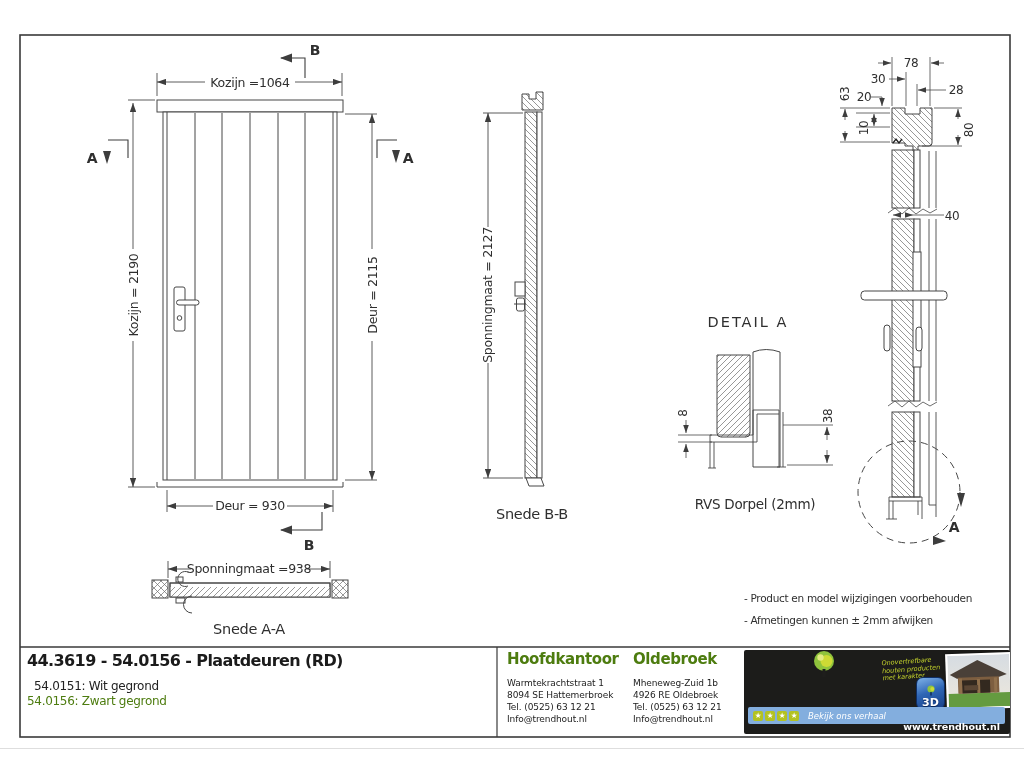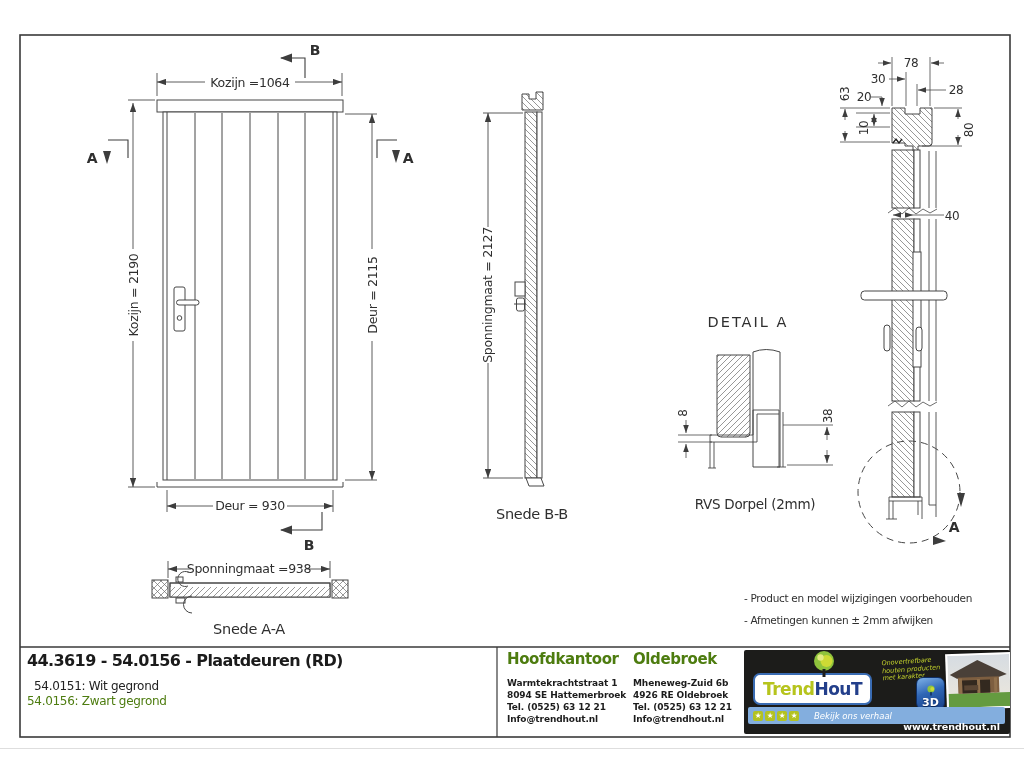--- a/index.html
+++ b/index.html
@@ -9,37 +9,37 @@
   .dimS{font-size:12px;}
   .lbl{font-size:14.5px;}
   .cut{font-size:14px;font-weight:bold;}
   .note{font-size:10.5px;}
   .dtitle{font-size:14.5px;letter-spacing:2px;}
   .abs{position:absolute;}
   .tb-title{left:27px;top:651px;font-size:16px;font-weight:bold;color:#1b1b1b;letter-spacing:-0.6px;}
   .tb-sub1{left:27px;top:679px;font-size:12px;color:#222;letter-spacing:-0.3px;margin-left:7px;}
   .tb-sub2{left:27px;top:694px;font-size:12px;color:#4d7c0f;letter-spacing:-0.3px;}
   .addr-h{font-size:15px;font-weight:bold;color:#4d7c0f;letter-spacing:-0.4px;}
-  .addr-l{font-size:9px;font-weight:bold;color:#1c1c1c;line-height:12px;letter-spacing:-0.1px;}
+  .addr-l{font-size:9px;font-weight:normal;color:#1c1c1c;line-height:12px;letter-spacing:-0.1px;}
   .col1{left:507px;}
   .col2{left:633px;}
   .htop{top:650px;}
   .ltop{top:677px;}
   .brand-box{left:744px;top:650px;width:266px;height:84px;background:#1c1c1a;border-radius:2px;overflow:hidden;}
   .logo-pill{position:absolute;left:9px;top:23px;width:115px;height:28px;background:#fff;border:2.5px solid #3a6cb3;border-radius:7px;display:flex;align-items:center;justify-content:center;font-size:17px;font-weight:800;letter-spacing:-0.5px;}
   .logo-trend{color:#b6c41d;}
   .logo-hout{color:#233f8b;}
   .logo-tree{position:absolute;left:62px;top:0px;}
   .slogan{position:absolute;left:138px;top:8px;width:64px;color:#c5d42c;font-size:6.5px;line-height:7.5px;font-style:italic;transform:rotate(-4deg);}
   .icon3d{position:absolute;left:172px;top:27px;width:27px;height:31px;border-radius:7px;background:linear-gradient(160deg,#7fb2e8 0%,#2f66b5 45%,#173f87 100%);border:1px solid #0f2f66;display:flex;flex-direction:column;align-items:center;justify-content:flex-end;}
   .icon3d .t3d{color:#fff;font-size:11px;font-weight:800;line-height:12px;text-shadow:0 1px 1px #06214d;margin-bottom:0;}
   .photo{position:absolute;left:202px;top:3px;width:62px;height:52px;background:#fff;padding:2px;transform:rotate(-2deg);box-shadow:0 0 3px rgba(0,0,0,.6);}
   .strip{position:absolute;left:4px;top:57px;width:257px;height:17px;background:#83aede;border-radius:2px;display:flex;align-items:center;padding:0 5px;box-sizing:border-box;gap:2px;}
   .star-sq{width:10px;height:10px;background:#b3c222;border-radius:2px;color:#fff;font-size:7.5px;line-height:10px;text-align:center;flex:0 0 auto;}
-  .strip-script{margin-left:13px;font-size:8.5px;font-style:italic;color:#fff;white-space:nowrap;text-align:right;}
+  .strip-script{margin-left:7px;font-size:8.5px;font-style:italic;color:#fff;white-space:nowrap;text-align:right;}
   .strip-web{margin-left:auto;font-size:9.5px;font-weight:800;color:#fff;white-space:nowrap;margin-top:22px;}
   .bottom-line{left:0;top:748px;width:1024px;height:1px;background:#dedede;}
 </style>
 </head>
 <body>
 
 <svg width="1024" height="768" viewBox="0 0 1024 768" style="position:absolute;left:0;top:0;">
   <defs>
     <pattern id="hS" patternUnits="userSpaceOnUse" width="6" height="6">
       <rect width="6" height="6" fill="#fff"></rect>
@@ -263,31 +263,27 @@
 <div class="abs addr-h col1 htop">Hoofdkantoor</div>
 <div class="abs col1 ltop">
   <div class="addr-l">Warmtekrachtstraat 1</div>
   <div class="addr-l">8094 SE Hattemerbroek</div>
   <div class="addr-l">Tel. (0525) 63 12 21</div>
   <div class="addr-l">Info@trendhout.nl</div>
 </div>
 
 <div class="abs addr-h col2 htop">Oldebroek</div>
 <div class="abs col2 ltop">
-  <div class="addr-l">Mheneweg-Zuid 6b</div>
+  <div class="addr-l">Mheneweg-Zuid 1b</div>
   <div class="addr-l">4926 RE Oldebroek</div>
   <div class="addr-l">Tel. (0525) 63 12 21</div>
   <div class="addr-l">Info@trendhout.nl</div>
 </div>
 
 <div class="abs brand-box">
-  <div class="logo-pill">
-    <span class="logo-trend">Trend</span>
-      <span class="logo-hout">HouT</span>
-  </div>
   <svg class="logo-tree" width="36" height="27" viewBox="0 0 36 27">
     <circle cx="18" cy="11" r="10" fill="#8fc33c"></circle>
     <circle cx="20.5" cy="11" r="6" fill="#cdda35"></circle>
     <circle cx="14.5" cy="7.5" r="3.2" fill="#e2ea82"></circle>
     <rect x="16.5" y="19" width="3" height="8" fill="#1e1e1c"></rect>
   </svg>
   <div class="slogan">
     <div>Onovertrefbare</div>
     <div>houten producten</div>
     <div>met karakter</div>

